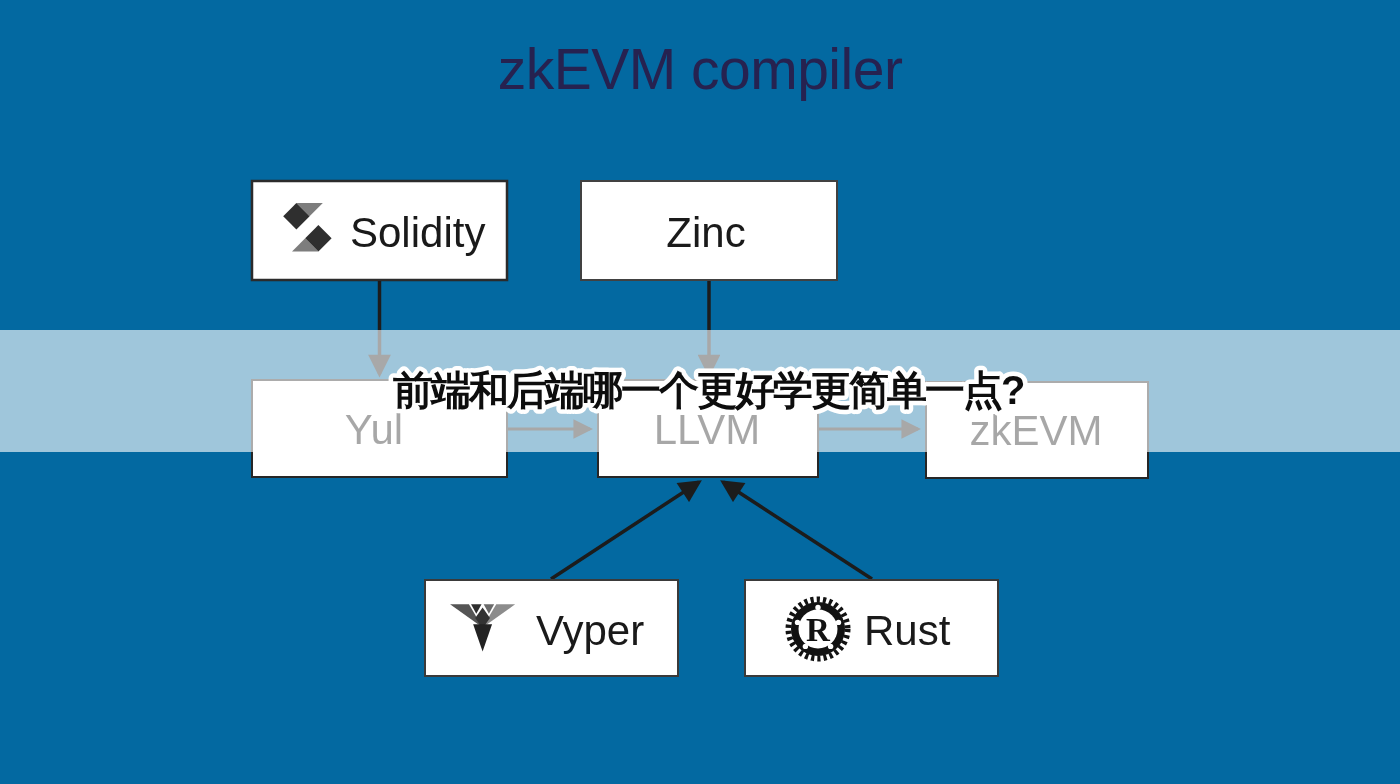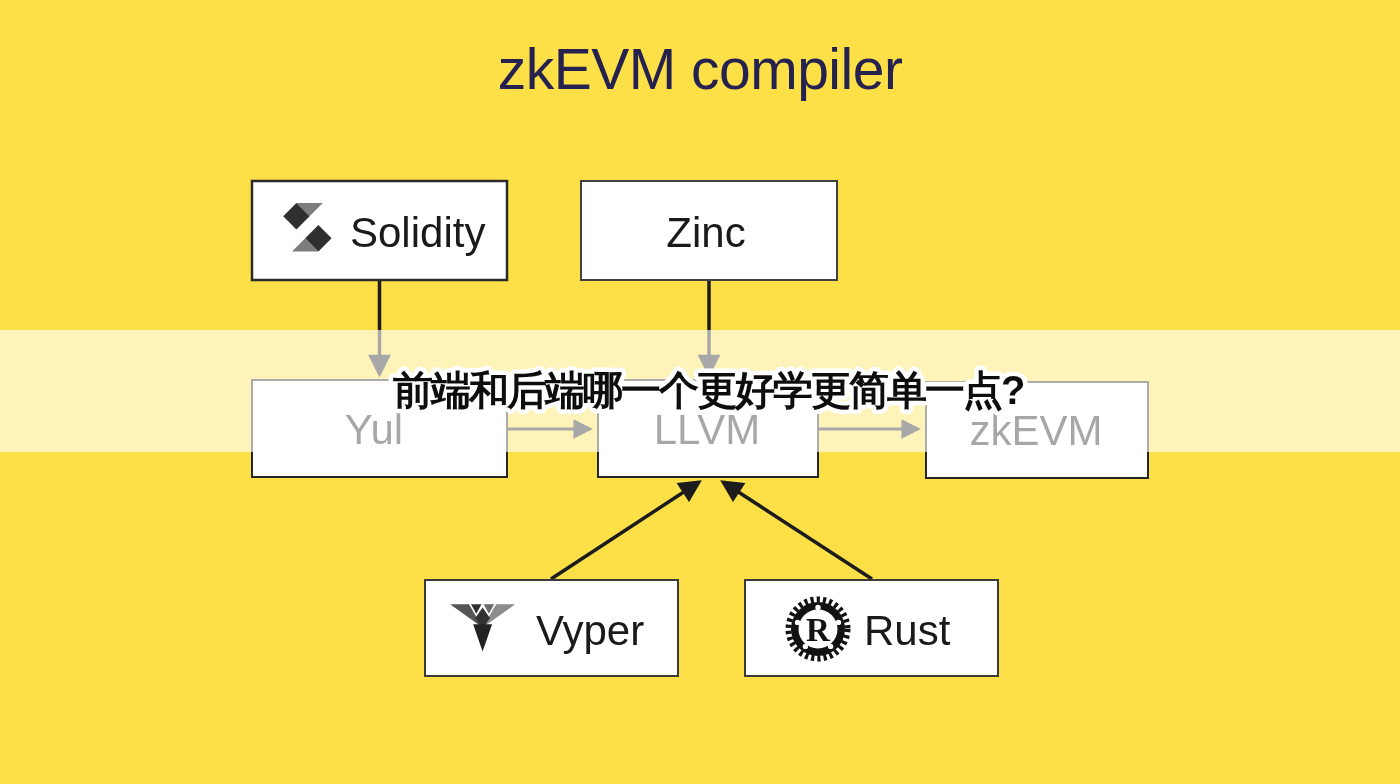--- a/index.html
+++ b/index.html
@@ -1,19 +1,19 @@
 <!DOCTYPE html>
 <html><head>
 <meta charset="utf-8">
 <style>
   html,body{margin:0;padding:0;background:#ffffff;}
   .stage{
     position:relative;
     width:1400px;height:784px;
-    background:#fde047;
+    background:#0369a1;
     overflow:hidden;
     font-family:"Liberation Sans", sans-serif;
   }
   svg{display:block;}
   text{font-family:"Liberation Sans", sans-serif;}
   .title-text{fill:#262250;font-size:57px;font-weight:500;letter-spacing:-0.5px;}
   .node-label{fill:#1a1a1a;font-size:42px;}
   .edge{stroke:#1c1c1c;fill:none;}
   .watermark{
     font-size:40px;font-weight:900;letter-spacing:-2px;

